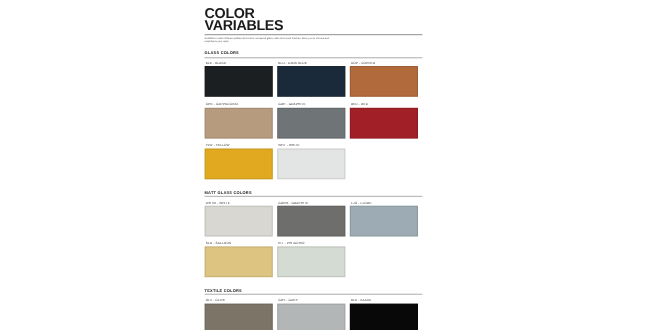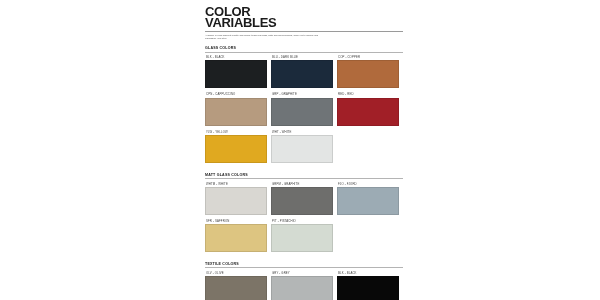--- a/index.html
+++ b/index.html
@@ -2,21 +2,21 @@
 <html><head>
 <meta charset="utf-8">
 <style>
   html,body{margin:0;padding:0;}
   body{
     width:600px;height:300px;background:#ffffff;
     font-family:"Liberation Sans", sans-serif;
     overflow:hidden;
   }
   .page{
-    position:absolute;left:200px;top:0;width:208px;height:300px;
+    position:absolute;left:181px;top:0;width:208px;height:300px;
     background:#ffffff;
   }
   .title{
     font-weight:bold;
     font-size:13px;
     line-height:11px;
     letter-spacing:-0.3px;
     color:#1b1b1b;
     margin:6px 0 0 5px;
     text-transform:uppercase;

